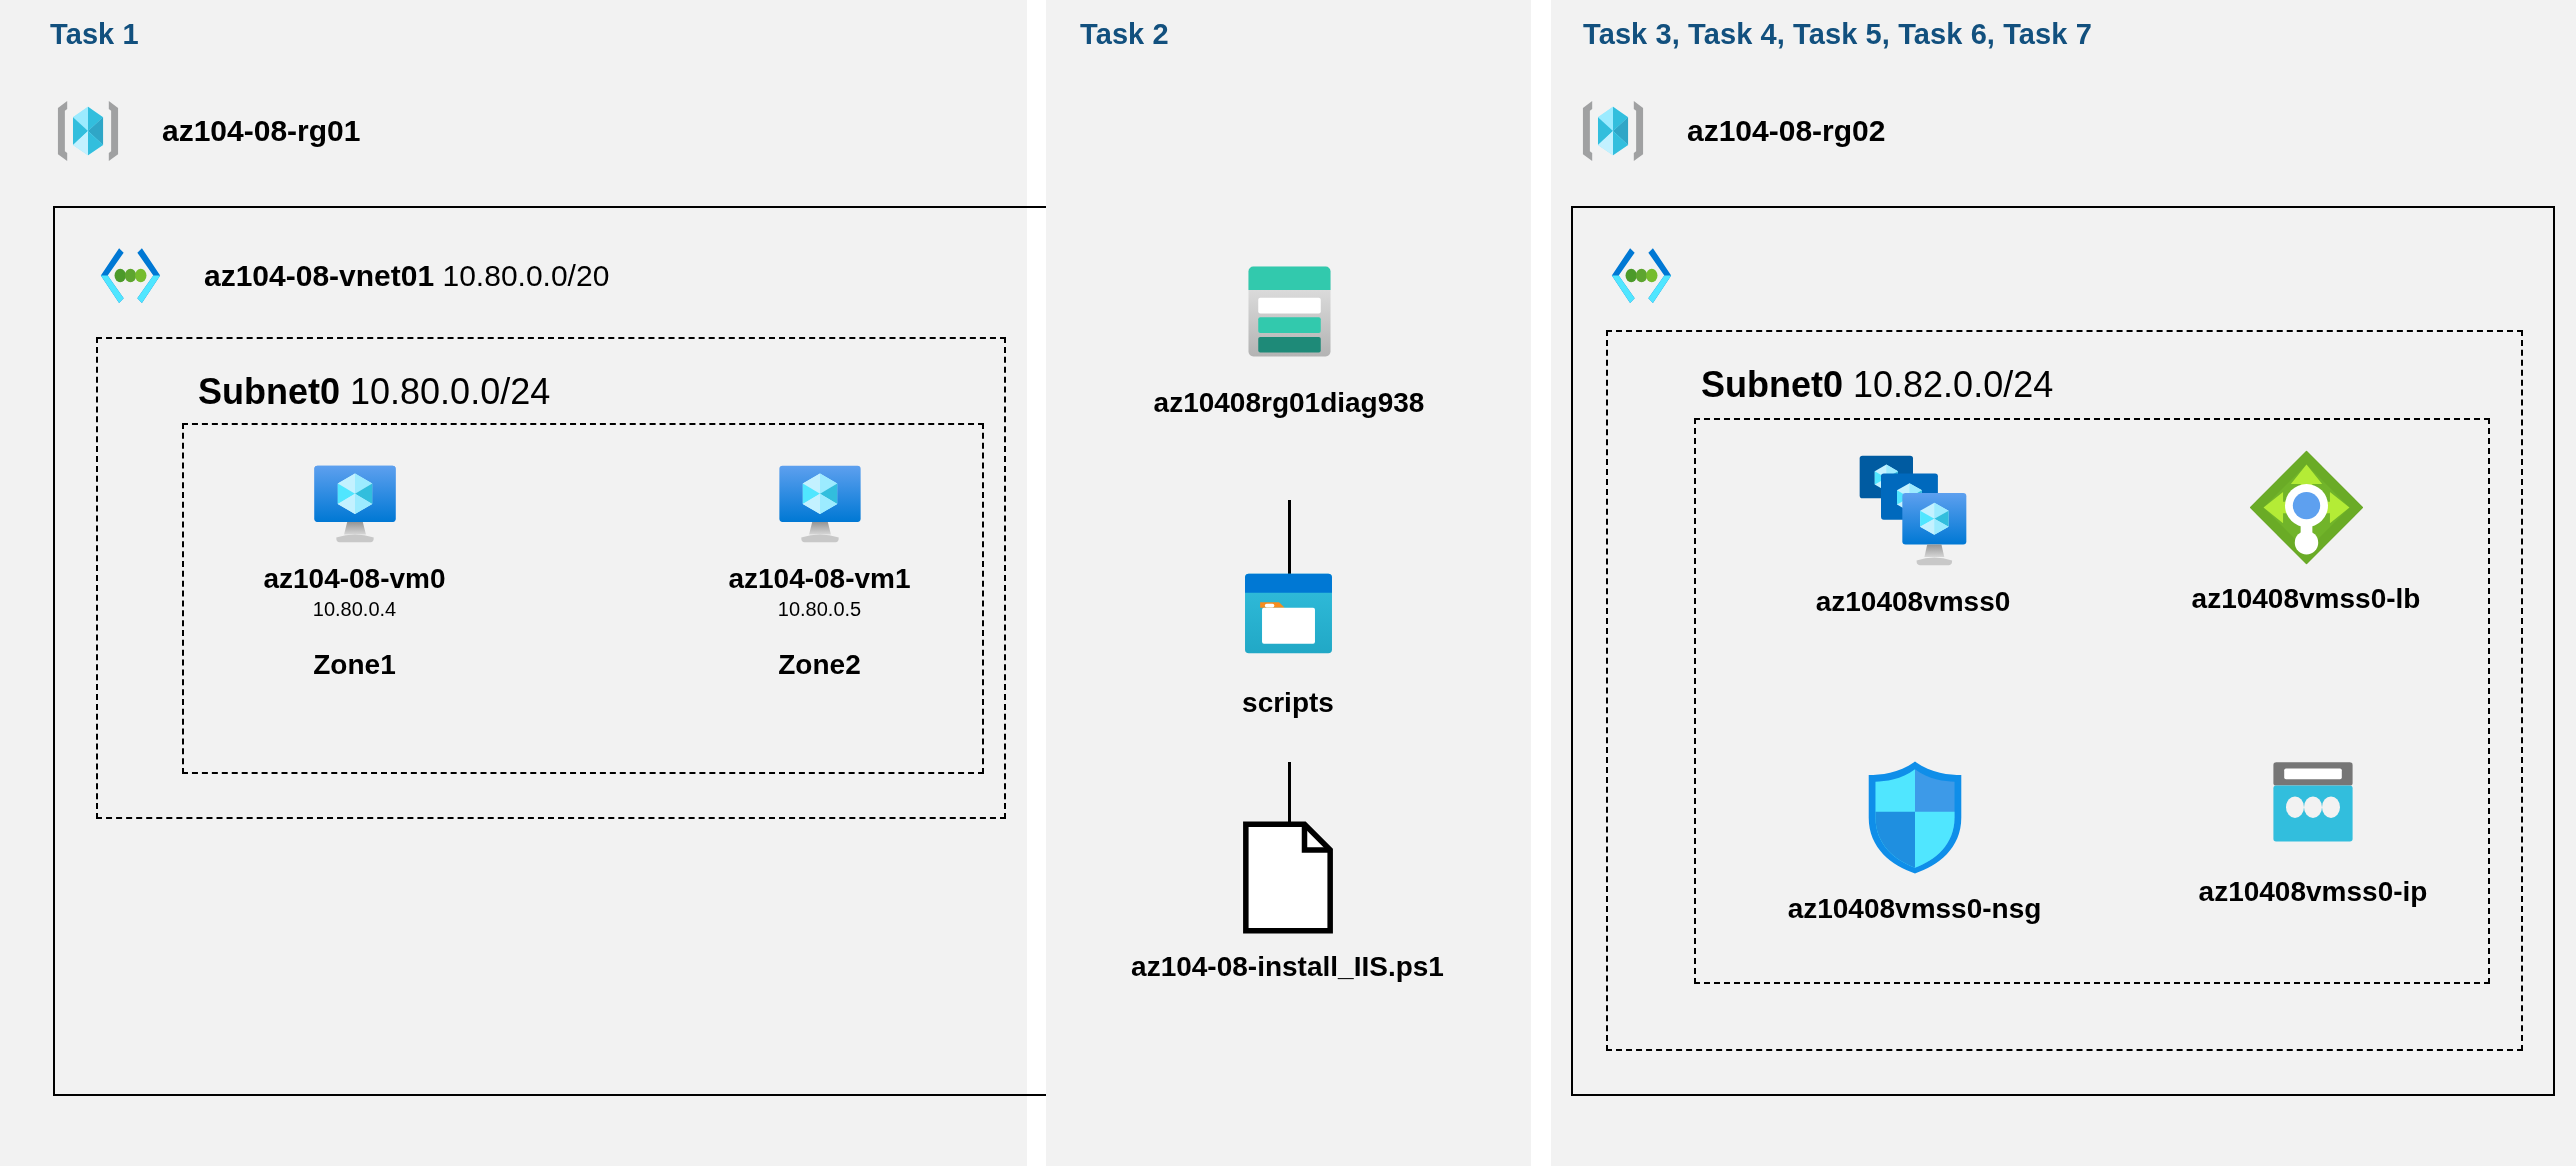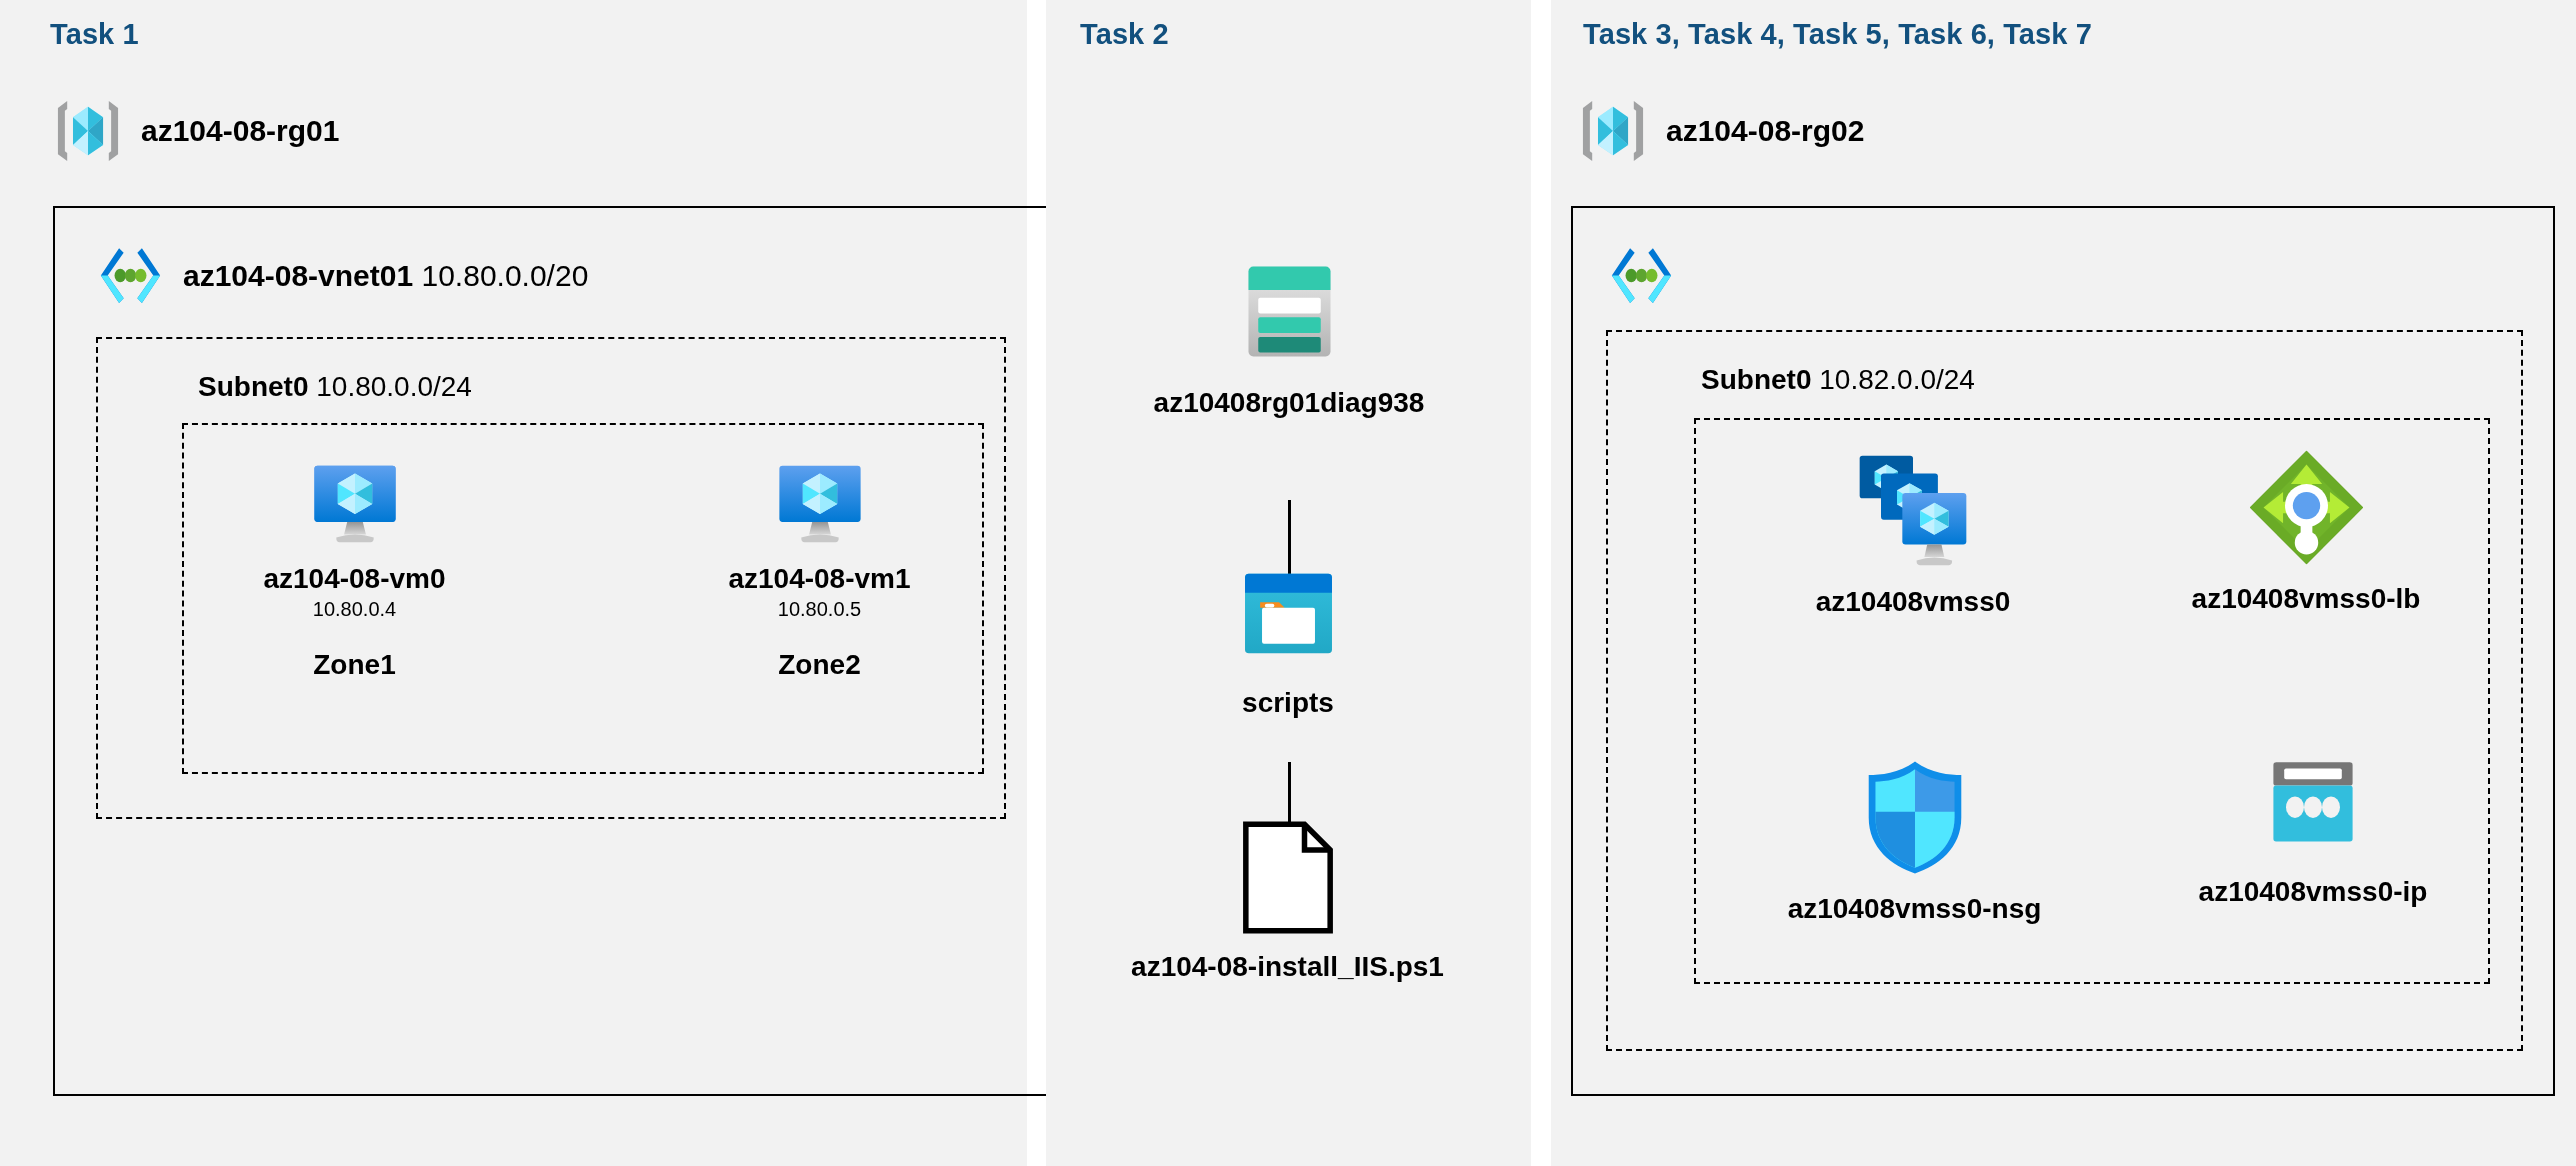--- a/index.html
+++ b/index.html
@@ -17,25 +17,25 @@
     position:absolute;color:#12507e;font-weight:bold;font-size:29px;
     letter-spacing:0.1px;white-space:nowrap;margin-left:12px;
   }
 
   
   .solid-box{position:absolute;border:2.7px solid #000;box-sizing:border-box;}
   
   .dashed-box{position:absolute;border:2.7px dashed #000;box-sizing:border-box;}
 
   .res-head{position:absolute;display:flex;align-items:center;gap:16px;}
-  .res-head .lbl{font-size:30px;color:#000;white-space:nowrap;}
+  .res-head .lbl{font-size:30px;color:#000;white-space:nowrap;margin-left:21px;}
   .res-head .lbl b{font-weight:bold;}
   .res-head .lbl .cidr{font-weight:normal;}
 
-  .sub-label{position:absolute;font-size:28px;white-space:nowrap;color:#000;}
+  .sub-label{position:absolute;font-size:36px;white-space:nowrap;color:#000;}
   .sub-label b{font-weight:bold;}
 
   .node{position:absolute;display:flex;flex-direction:column;align-items:center;}
   .node .cap{font-size:28px;font-weight:bold;color:#000;white-space:nowrap;text-align:center;margin-top:12px;line-height:1.22;}
   .node .sub{font-size:20px;font-weight:normal;color:#000;white-space:nowrap;text-align:center;line-height:1.3;}
   .node .zone{font-size:28px;font-weight:bold;color:#000;margin-top:27px;}
 
   .connector{position:absolute;width:2.7px;background:#000;}
 
   svg{display:block;}

